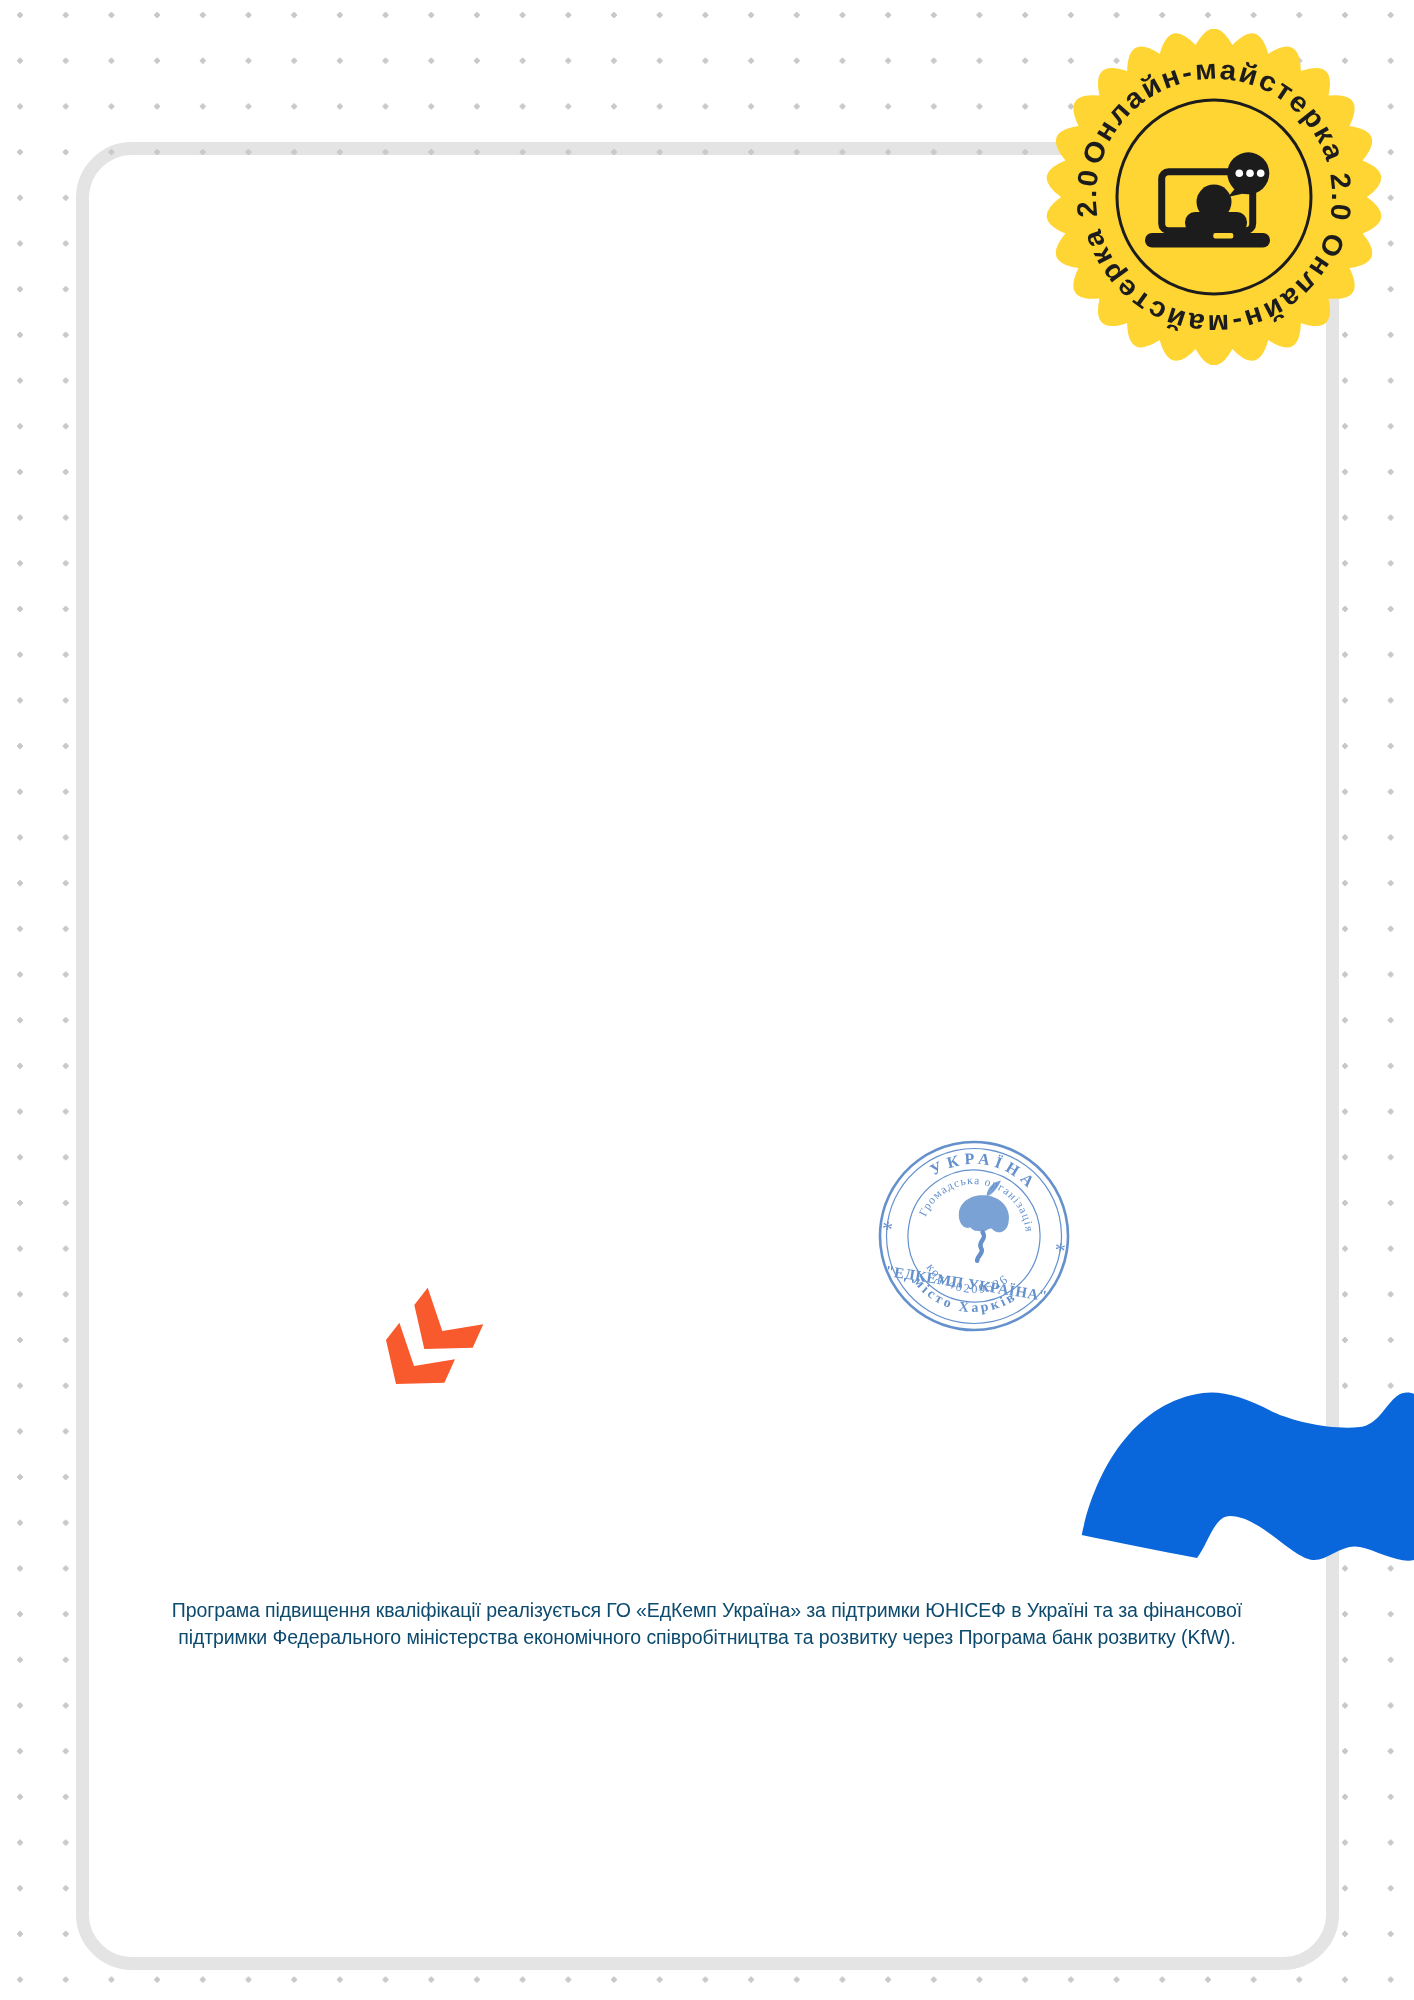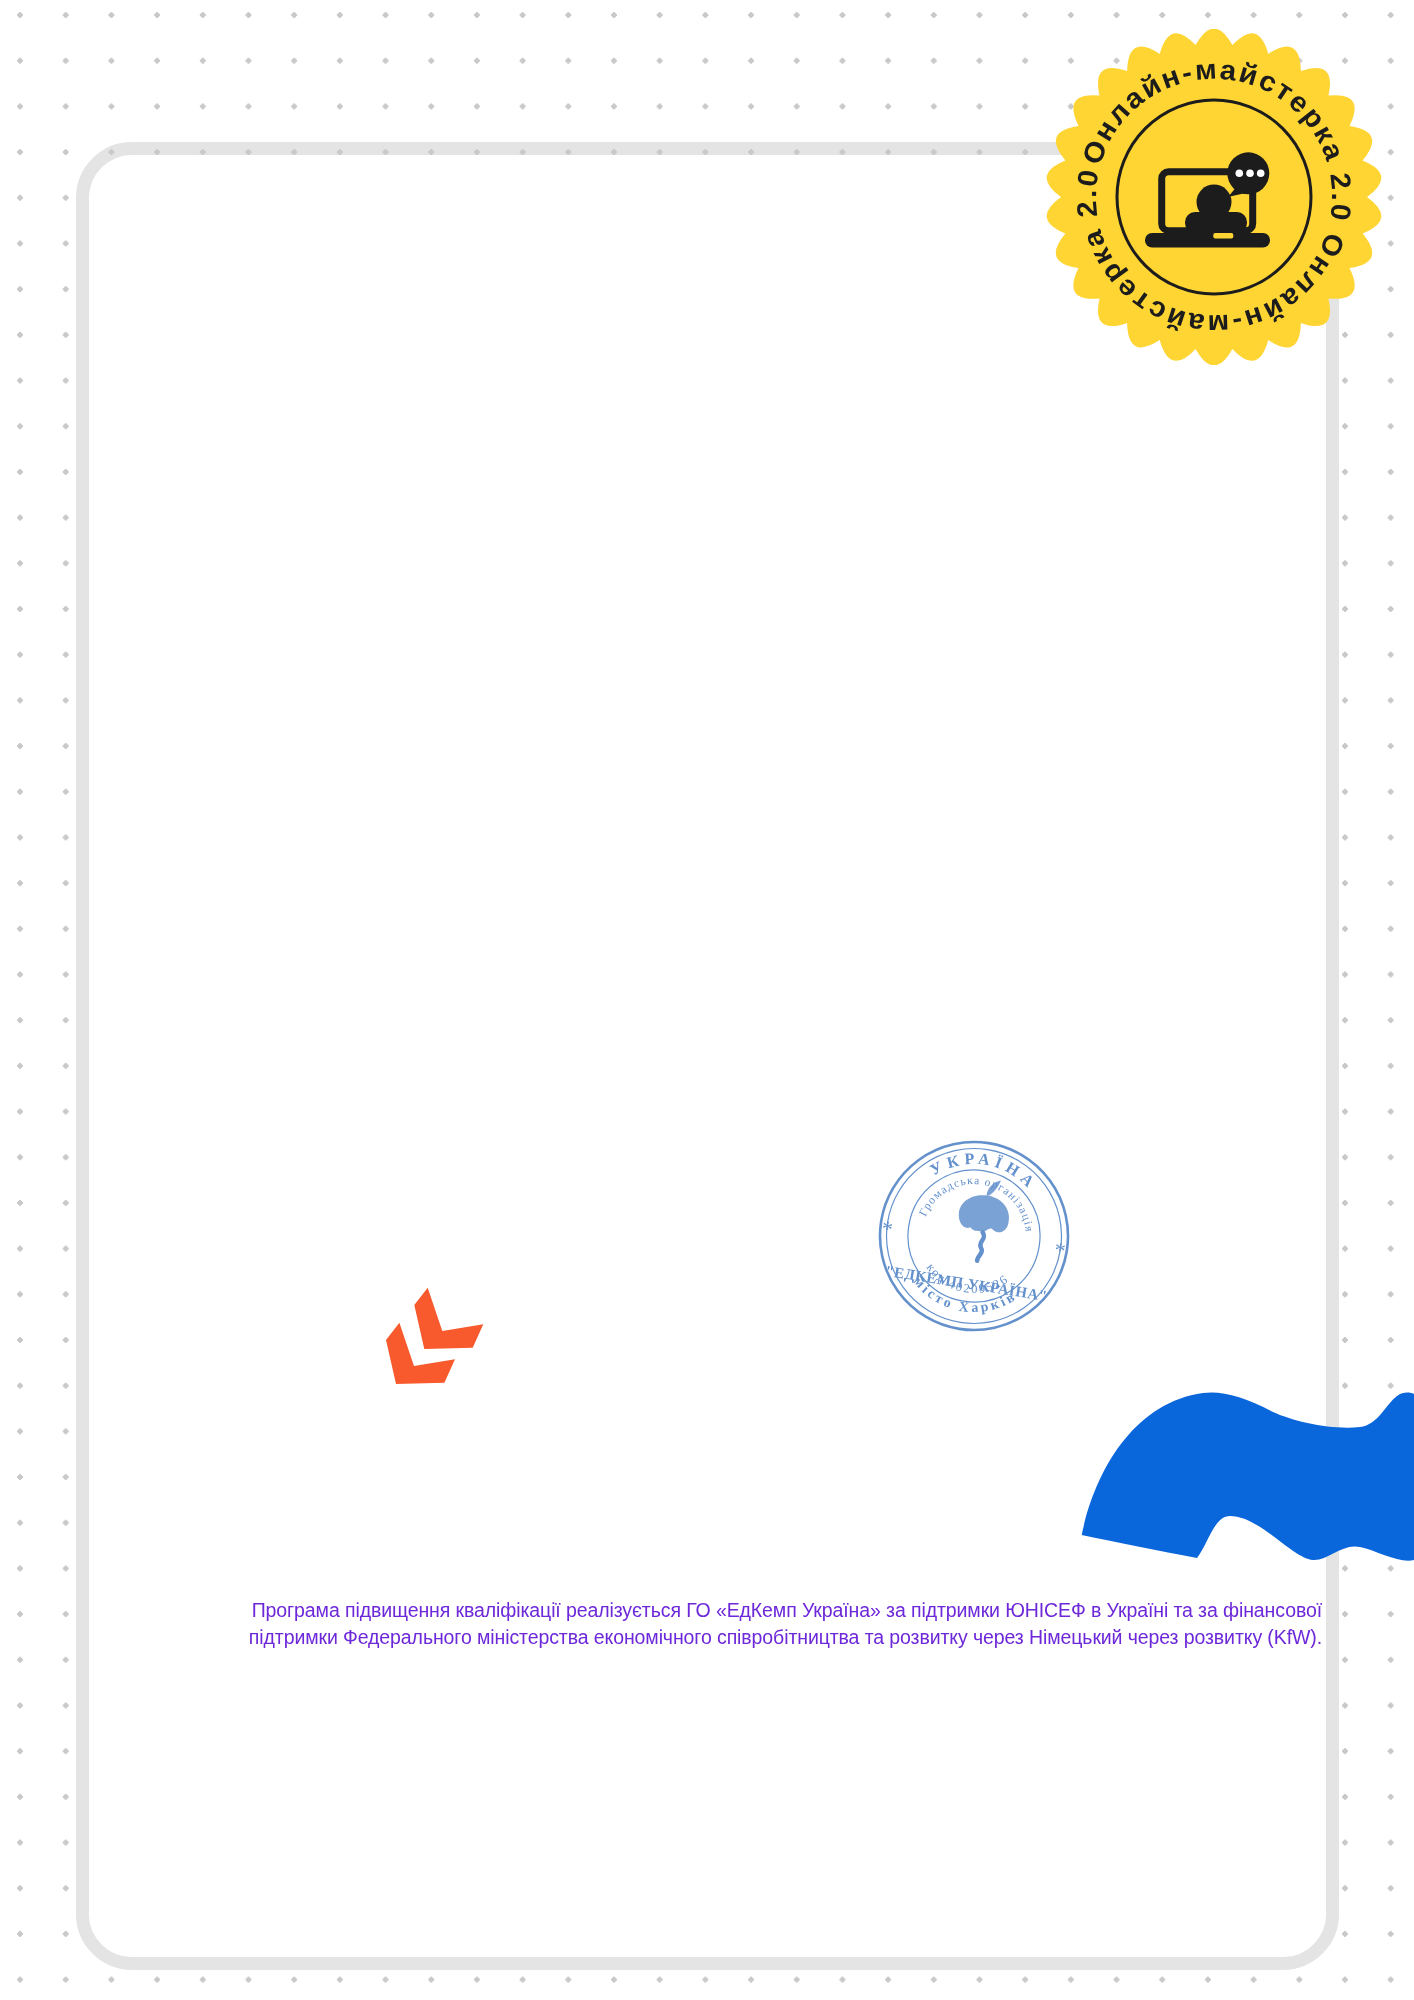--- a/index.html
+++ b/index.html
@@ -23,21 +23,21 @@
   .badge-ring-text{font-family:"Liberation Sans",sans-serif;font-weight:600;font-size:28px;letter-spacing:2px;}
 
   .stamp-svg{position:absolute;left:874px;top:1136px;width:200px;height:200px;z-index:4;opacity:.88;}
   .stamp-serif{font-family:"Liberation Serif",serif;}
 
   .logo-svg{position:absolute;left:375px;top:1285px;width:120px;height:110px;z-index:4;}
 
   .wave-svg{position:absolute;left:1060px;top:1340px;width:354px;height:240px;z-index:5;}
 
   .footer{position:absolute;left:92px;top:1597px;width:1230px;z-index:4;
-          text-align:right;color:#6d28d9;font-size:19.5px;line-height:27px;letter-spacing:-0.1px;}
+          text-align:center;color:#0c4a6e;font-size:19.5px;line-height:27px;letter-spacing:-0.1px;}
 </style>
 </head>
 <body>
 
 <div class="page">
 
   <div class="frame"></div>
   <div class="dots"></div>
   <div class="card"></div>
 
@@ -115,16 +115,16 @@
              L 354 220
              C 340 224 318 211 300 207
              C 282 203 268 221 253 220
              C 232 218.5 200 176 170 176
              C 154 176 148 204 137 218
              C 100 211 55 202 21.7 195 Z"></path>
   </svg>
 
   <div class="footer">
     <div>Програма підвищення кваліфікації реалізується ГО «ЕдКемп Україна» за підтримки ЮНІСЕФ в Україні та за фінансової</div>
-    <div>підтримки Федерального міністерства економічного співробітництва та розвитку через Німецький через розвитку (KfW).</div>
+    <div>підтримки Федерального міністерства економічного співробітництва та розвитку через Програма банк розвитку (KfW).</div>
   </div>
 
 </div>
 
 </body></html>

